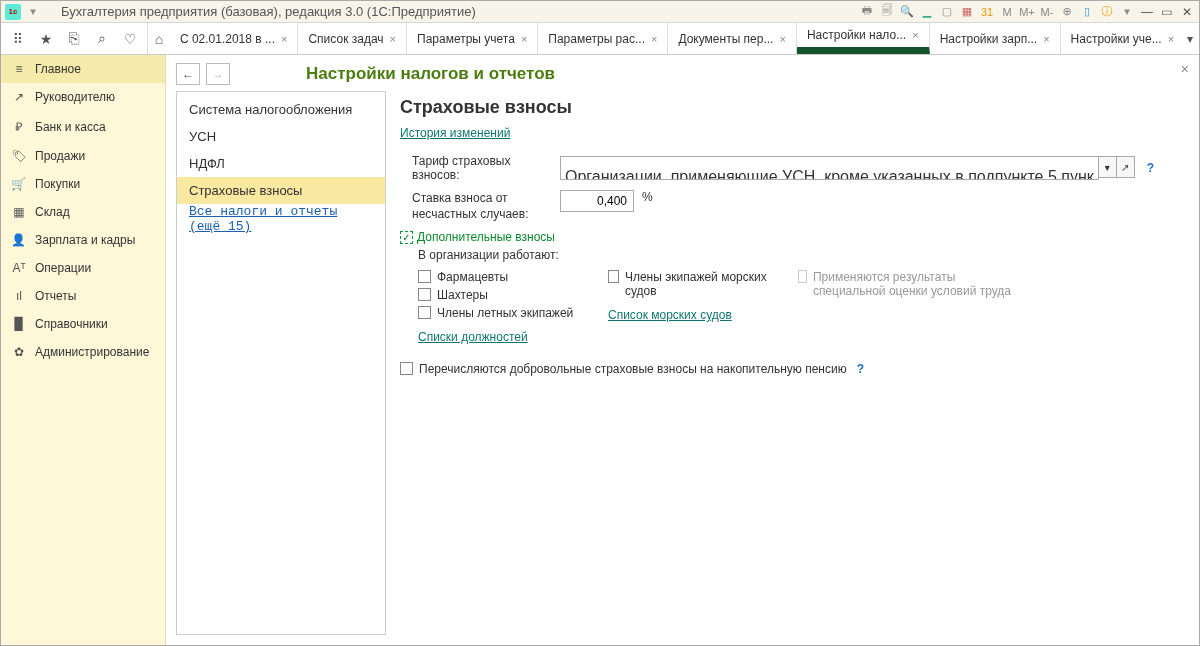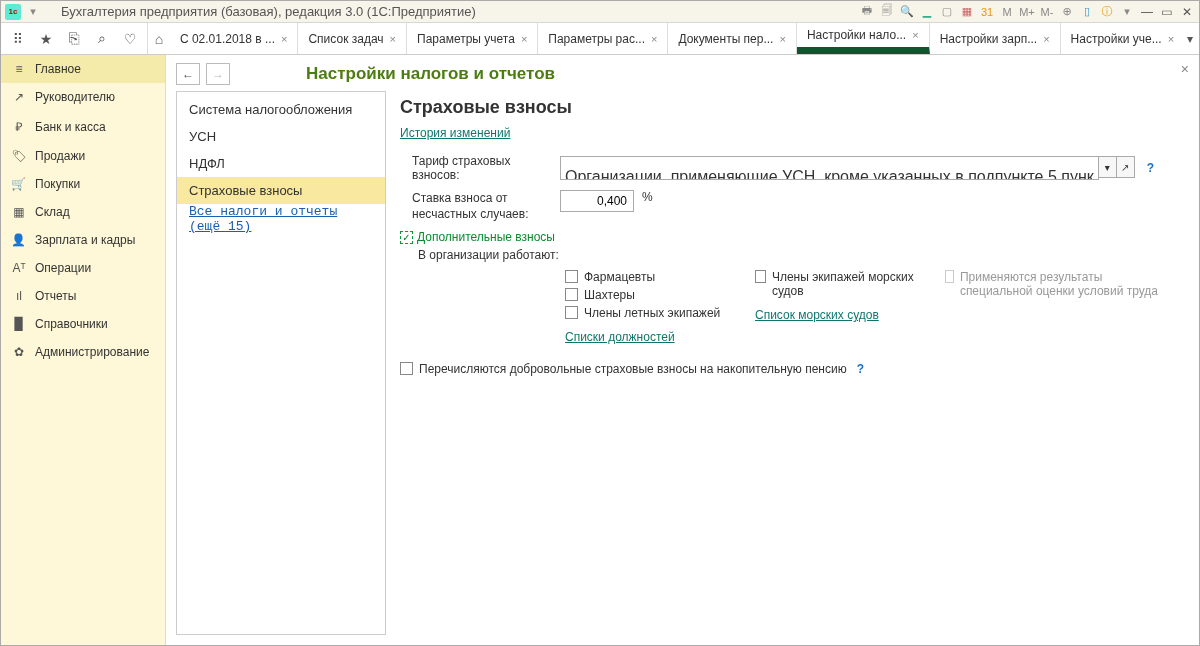--- a/index.html
+++ b/index.html
@@ -49,21 +49,21 @@
   .selBox{ flex:0 0 380px; display:flex;}
   .selInput{ flex:1; height:22px; border:1px solid #aaa; padding:11px 4px; font-size:16px; color:#333; background:#fff; overflow:hidden; white-space:nowrap;}
   .selBtn{ width:18px; height:22px; border:1px solid #aaa; border-left:none; background:#f7f7f7; display:flex; align-items:center; justify-content:center; font-size:10px;}
   .q{ color:#1a6fc0; font-weight:bold; margin-left:4px;}
   .numInput{ width:74px; height:22px; border:1px solid #aaa; text-align:right; padding:0 6px; font-size:12px;}
   .chkline{ display:flex; align-items:center; gap:4px; margin:4px 0;}
   .chkbox{ width:13px; height:13px; border:1px solid #888; background:#fff; display:inline-flex; align-items:center; justify-content:center; font-size:10px; color:#0a7a2a;}
   .chkbox.checked::after{content:"✓";}
   .chkbox.green{ border:1px dashed #0a9a3a;}
   .greenlbl{ color:#0a8a2e;}
-  .cols3{ display:flex; gap:30px; margin-top:4px;justify-content:flex-end;}
+  .cols3{ display:flex; gap:30px; margin-top:4px;}
   .col{ width:160px;}
   .chkrow{ display:flex; gap:6px; align-items:flex-start; margin:4px 0;}
   .chkrow .txt{ line-height:14px;}
   .disabled{ color:#999;}
   .colw{width:230px;}
 </style>
 </head>
 <body>
 
 <div class="wrapper">

